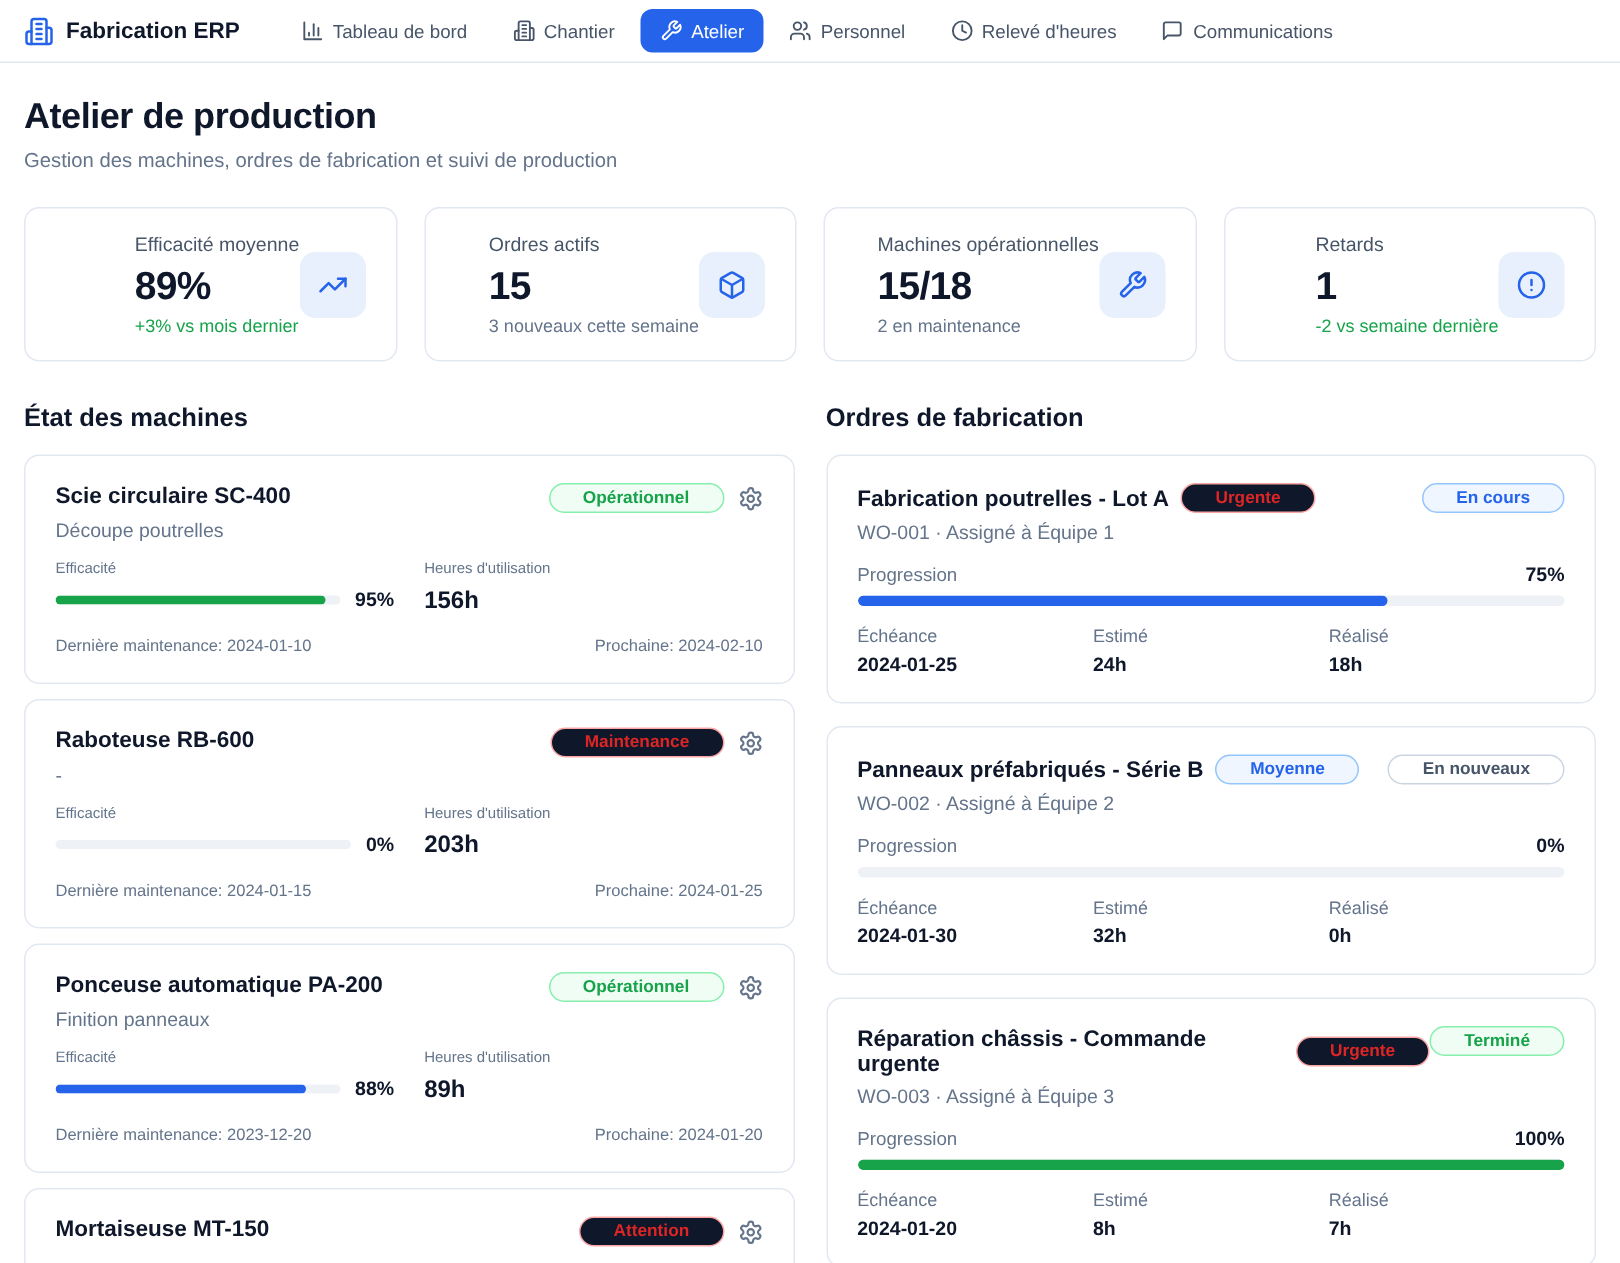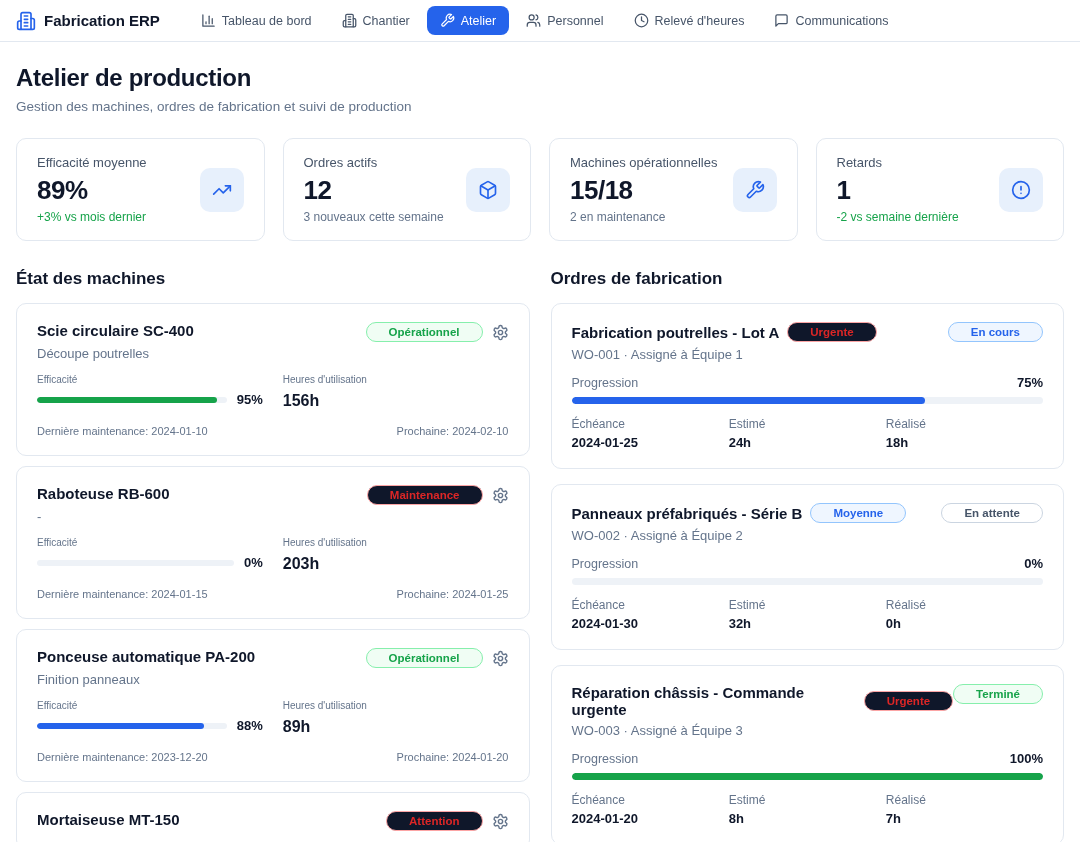--- a/index.html
+++ b/index.html
@@ -18,21 +18,21 @@
   .nav-item .nav-ic { width:15px; height:15px; }
   .nav-item.active { background:#2563eb; color:#fff; }
 
   
   .page { padding:0 16px; }
   .page-title { font-size:24px; font-weight:700; letter-spacing:-0.3px; margin:22px 0 7px; }
   .page-subtitle { font-size:13.5px; color:#64748b; }
 
   
   .stats-grid { display:grid; grid-template-columns:repeat(4,1fr); gap:18px; margin-top:24px; }
-  .stat-card { display:flex; align-items:center; justify-content:space-between;
+  .stat-card { display:flex; align-items:center; justify-content:flex-end;
     border:1px solid #e2e8f0; border-radius:10px; background:#fff; padding:16px 20px; min-height:100px; }
   .stat-label { font-size:13px; color:#475569; }
   .stat-value { font-size:26px; font-weight:700; margin:5px 0 4px; letter-spacing:-0.5px; }
   .stat-note { font-size:12px; }
   .note-green { color:#16a34a; } .note-gray { color:#64748b; }
   .stat-ic { width:44px; height:44px; flex:0 0 44px; border-radius:10px; background:#e7f0fc;
     color:#2563eb; display:flex; align-items:center; justify-content:center; }
   .stat-ic svg { width:20px; height:20px; }
 
   
@@ -189,21 +189,21 @@
               <polyline points="22 7 13.5 15.5 8.5 10.5 2 17"></polyline>
               <polyline points="16 7 22 7 22 13"></polyline>
             </svg>
           </span>
       </div>
     </div>
 
     <div class="stat-card">
       <div>
         <div class="stat-label">Ordres actifs</div>
-        <div class="stat-value">12</div>
+        <div class="stat-value">15</div>
         <div class="stat-note note-gray">3 nouveaux cette semaine</div>
       </div>
       <div class="stat-ic">
         <span style="width:20px;height:20px;display:block">
             <svg viewBox="0 0 24 24" fill="none" stroke="currentColor" stroke-width="2" stroke-linecap="round" stroke-linejoin="round" style="width:100%;height:100%;display:block">
               <path d="M21 16V8a2 2 0 0 0-1-1.73l-7-4a2 2 0 0 0-2 0l-7 4A2 2 0 0 0 3 8v8a2 2 0 0 0 1 1.73l7 4a2 2 0 0 0 2 0l7-4A2 2 0 0 0 21 16z"></path>
               <polyline points="3.29 7 12 12 20.71 7"></polyline>
               <line x1="12" y1="22" x2="12" y2="12"></line>
             </svg>
           </span>
@@ -436,21 +436,21 @@
 
   <div class="card order-card">
     <div class="o-head">
       <div>
         <div class="o-title-row">
           <span class="o-name">Panneaux préfabriqués - Série B</span>
           <span class="badge badge-blue">Moyenne</span>
         </div>
         <div class="o-meta">WO-002 · Assigné à Équipe 2</div>
       </div>
-      <span class="badge badge-gray">En attente</span>
+      <span class="badge badge-gray">En nouveaux</span>
     </div>
     <div class="o-prog-row">
       <span class="o-prog-label">Progression</span>
       <span class="pct">0%</span>
     </div>
     <div class="o-track">
       <div class="fill fill-blue" style="width: 0%;"></div>
     </div>
     <div class="o-foot">
       <div>

